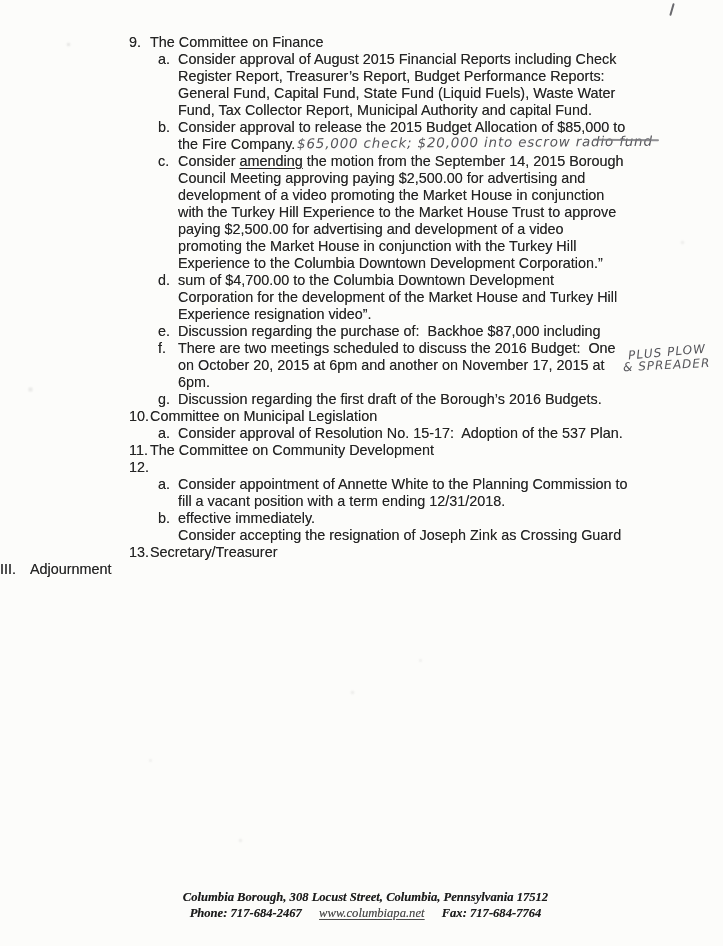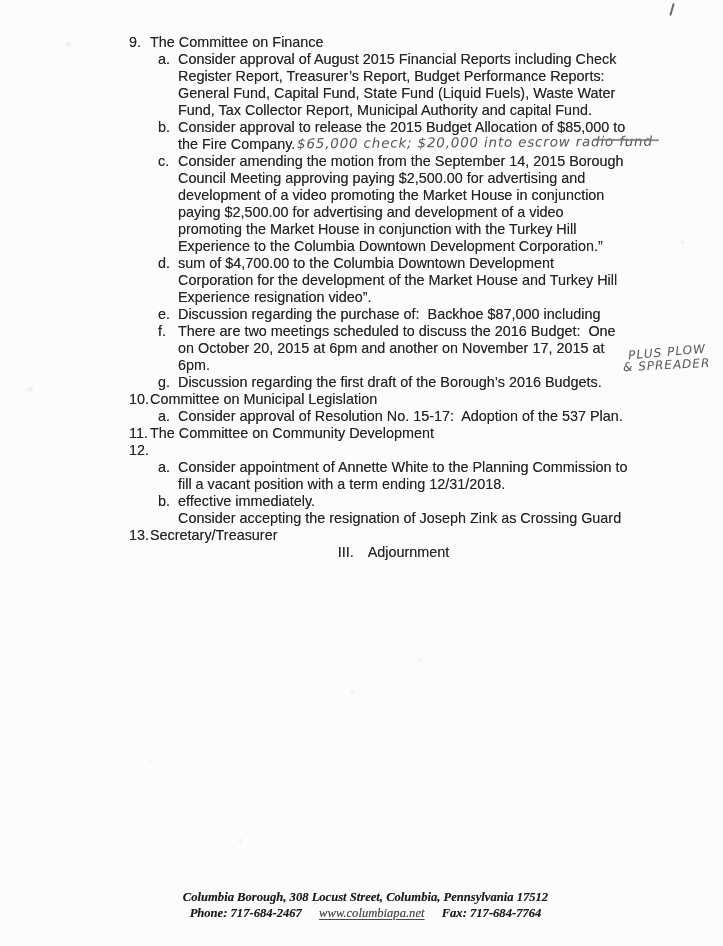--- a/index.html
+++ b/index.html
@@ -11,26 +11,26 @@
     font-family:"Liberation Sans","DejaVu Sans",sans-serif;
     color:#242424;
   }
   .agenda{
     position:absolute;top:34px;left:0;right:0;
     font-size:14.4px;line-height:17px;
     text-shadow:0 0 0.4px rgba(40,40,40,.55);
   }
   .row-main{display:flex;padding-left:129px;}
   .row-sub{display:flex;padding-left:158px;}
-  .row-roman{display:flex;padding-left:64px;justify-content:center;}
+  .row-roman{display:flex;}
   .num{width:21px;flex:none;}
   .rnum{width:30px;flex:none;}
   .letter{width:20px;flex:none;}
   .lines > div, .title, .num, .rnum, .letter, .seg-line{white-space:pre;}
-  .u-word{text-underline-offset:2px;margin-top:7px;}
+  .u-word{text-decoration:underline;text-underline-offset:2px;margin-top:7px;}
   
   .hand{
     position:absolute;
     font-family:"DejaVu Sans",sans-serif;
     font-style:italic;
     color:#55555a;
     white-space:pre;
   }
   .hand-fire{left:297px;top:134px;font-size:13.5px;letter-spacing:.8px;transform:rotate(-.4deg);}
   .hand-plow1{left:628px;top:345px;font-size:12px;letter-spacing:1px;transform:rotate(-5deg);}
@@ -106,20 +106,21 @@
         <div>the Fire Company.</div>
       </span>
     </div>
 
     <div class="row-sub">
       <span class="letter">c.</span>
       <span class="lines">
         <div class="seg-line"><span>Consider </span><span class="u-word">amending</span><span> the motion from the September 14, 2015 Borough</span></div>
         <div>Council Meeting approving paying $2,500.00 for advertising and</div>
         <div>development of a video promoting the Market House in conjunction</div>
+        <div>with the Turkey Hill Experience to the Market House Trust to approve</div>
         <div>paying $2,500.00 for advertising and development of a video</div>
         <div>promoting the Market House in conjunction with the Turkey Hill</div>
         <div>Experience to the Columbia Downtown Development Corporation.”</div>
       </span>
     </div>
 
     <div class="row-sub">
       <span class="letter">d.</span>
       <span class="lines">
         <div>sum of $4,700.00 to the Columbia Downtown Development</div>

